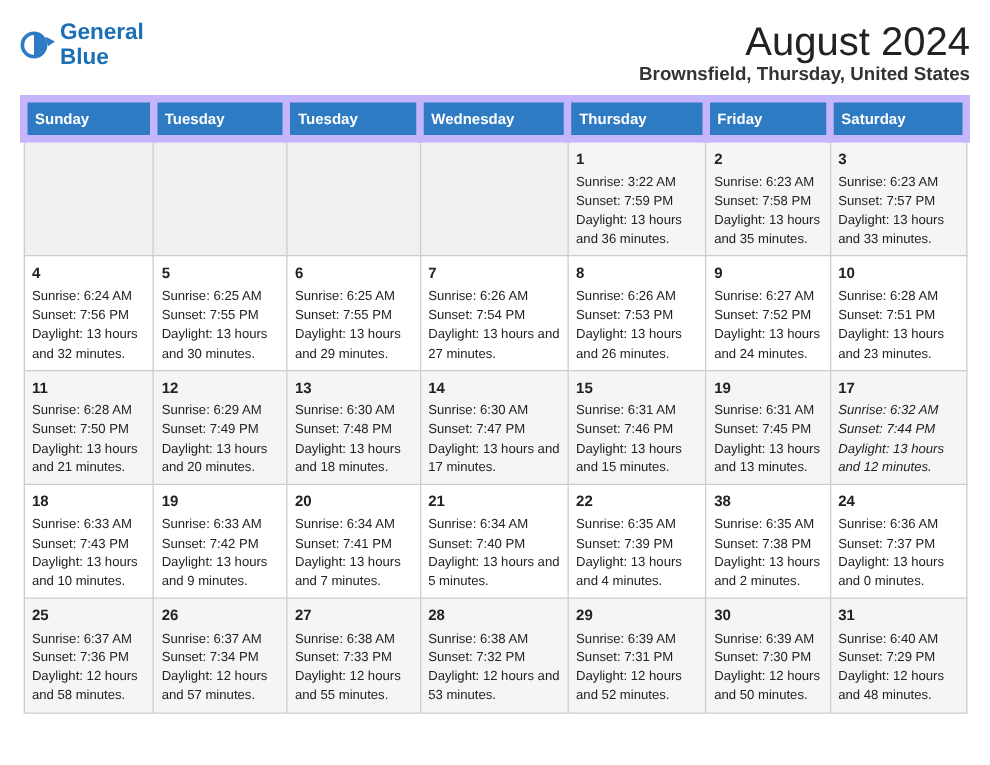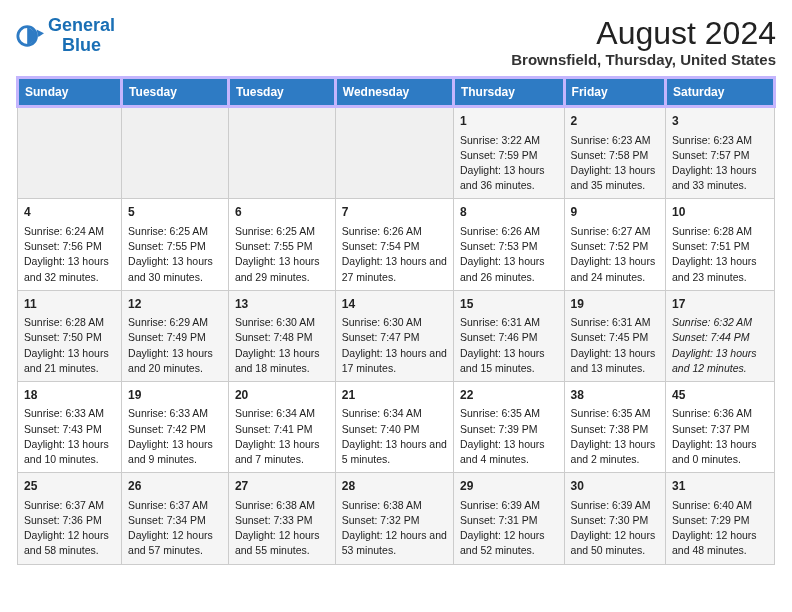--- a/index.html
+++ b/index.html
@@ -19,21 +19,20 @@
     .logo {
       display: flex;
       align-items: center;
       gap: 4px;
     }
     .logo-text {
       font-size: 18px;
       font-weight: bold;
       color: #333;
       line-height: 1.1;
-      text-align: center;
     }
     .logo-text span {
       color: #1a6fb5;
     }
     .logo-icon {
       width: 28px;
       height: 28px;
     }
     .title-area {
       text-align: right;
@@ -54,21 +53,21 @@
       border-collapse: collapse;
       font-size: 11px;
     }
     thead tr th {
       background-color: #2e7bc4;
       color: #fff;
       text-align: left;
       padding: 6px 6px;
       font-size: 12px;
       font-weight: bold;
-      border: 3px solid #c4b5fd;
+      border: 6px solid #c4b5fd;
     }
     tbody tr td {
       vertical-align: top;
       padding: 5px 6px;
       border: 1px solid #ccc;
       height: 72px;
       color: #222;
       line-height: 1.45;
     }
     tbody tr:nth-child(odd) td {
@@ -267,21 +266,21 @@
 Sunset: 7:39 PM
 Daylight: 13 hours and 4 minutes.</div>
         </td>
         <td>
           <div class="day-num">38</div>
           <div class="day-detail" style="white-space: pre-line;">Sunrise: 6:35 AM
 Sunset: 7:38 PM
 Daylight: 13 hours and 2 minutes.</div>
         </td>
         <td>
-          <div class="day-num">45</div>
+          <div class="day-num">24</div>
           <div class="day-detail" style="white-space: pre-line;">Sunrise: 6:36 AM
 Sunset: 7:37 PM
 Daylight: 13 hours and 0 minutes.</div>
         </td>
       </tr>
       <tr>
         <td>
           <div class="day-num">25</div>
           <div class="day-detail" style="white-space: pre-line;">Sunrise: 6:37 AM
 Sunset: 7:36 PM

